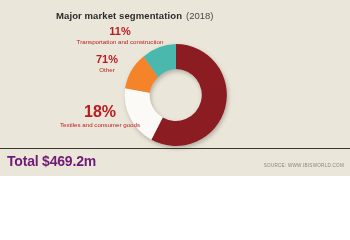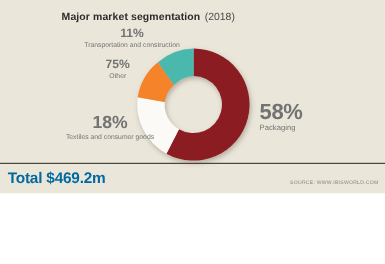--- a/index.html
+++ b/index.html
@@ -50,21 +50,21 @@
     top: 38px;
     width: 114px;
     height: 114px;
     overflow: visible;
   }
   
   .callout {
     position: absolute;
     text-align: center;
     white-space: nowrap;
-    color: #737373;
+    color: #b91c1c;
   }
   .callout .pct {
     display: block;
     font-weight: bold;
     line-height: 1.05;
   }
   .callout .seg-name {
     display: block;
     line-height: 1.15;
   }
@@ -114,21 +114,21 @@
     width: 350px;
     height: 1px;
     background: #3a352c;
   }
   .total-text {
     position: absolute;
     left: 7px;
     top: 153px;
     font-size: 14px;
     font-weight: bold;
-    color: #0369a1;
+    color: #701a75;
     letter-spacing: -0.2px;
     white-space: nowrap;
   }
   .source-text {
     position: absolute;
     right: 6px;
     top: 163px;
     font-size: 4.6px;
     color: #8c857a;
     letter-spacing: 0.25px;
@@ -164,33 +164,29 @@
         <path d="M 24.58 18.49 A 51 51 0 0 1 57 6 L 57 31 A 26 26 0 0 0 39.10 39.25 Z" fill="#4bb8ae"></path>
       </g>
     </svg>
 
     <div class="callout callout-transport">
       <span class="pct">11%</span>
       <span class="seg-name">Transportation and construction</span>
     </div>
 
     <div class="callout callout-other">
-      <span class="pct">75%</span>
+      <span class="pct">71%</span>
       <span class="seg-name">Other</span>
     </div>
 
     <div class="callout callout-textiles">
       <span class="pct">18%</span>
       <span class="seg-name">Textiles and consumer goods</span>
     </div>
 
-    <div class="callout callout-packaging">
-      <span class="pct">58%</span>
-      <span class="seg-name">Packaging</span>
-    </div>
 
   </div>
 
   <div class="footer-rule"></div>
 
   <div class="total-text">Total $469.2m</div>
 
   <div class="source-text">SOURCE: WWW.IBISWORLD.COM</div>
 
 </div>

